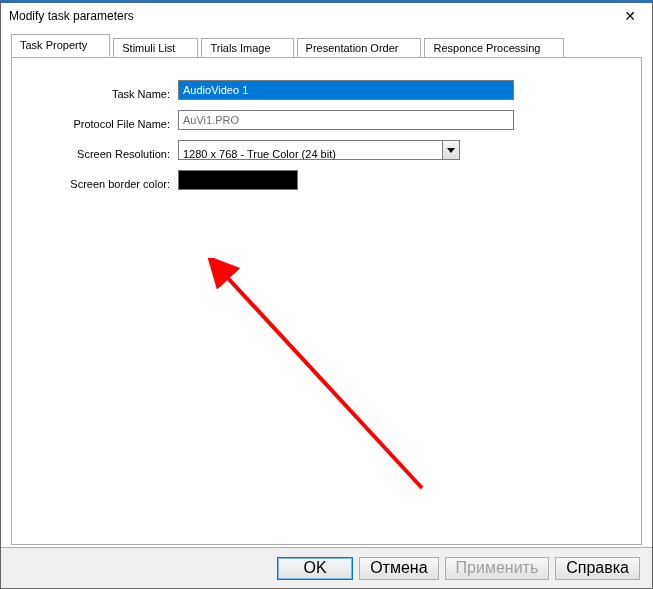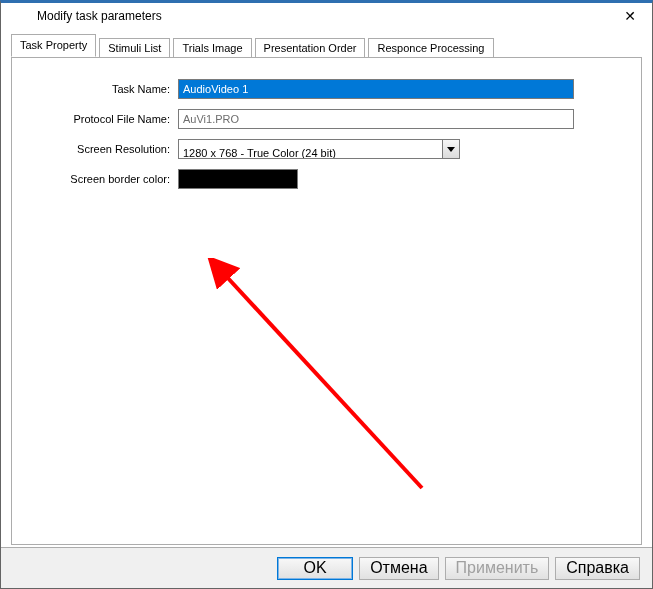--- a/index.html
+++ b/index.html
@@ -25,21 +25,20 @@
     height: 26px;
     display: flex;
     align-items: center;
     padding: 0 2px 0 8px;
     font-size: 12px;
     color: #000;
     background: #fff;
   }
   .titlebar .title {
     flex: 1;
-    margin-left: 28px;
   }
   .close-btn {
     width: 40px;
     height: 24px;
     display: flex;
     align-items: center;
     justify-content: center;
   }
   .close-x { font-size: 14px; line-height: 1; }
   .client {
@@ -50,21 +49,21 @@
     position: relative;
   }
   .tabs {
     display: flex;
     align-items: flex-end;
     height: 22px;
   }
   .tab {
     border: 1px solid #acacac;
     border-bottom: none;
-    padding: 3px 8px 4px 8px;
+    padding: 3px 22px 4px 8px;
     font-size: 11px;
     background: #fff;
     margin-right: 0px;
     position: relative;
     top: 1px;
     cursor: default;
   }
   .tab.active {
     background: #fff;
     border-bottom: 1px solid #fff;
@@ -79,41 +78,41 @@
   .tab-body {
     flex: 1;
     border: 1px solid #acacac;
     background: #fff;
     position: relative;
     padding: 20px 18px;
     box-sizing: border-box;
   }
   .form-row {
     display: flex;
-    align-items: center;
+    align-items: flex-end;
     margin-bottom: 8px;
     height: 22px;
   }
   .form-label {
     width: 140px;
     text-align: right;
     padding-right: 8px;
     font-size: 11px;
     color: #000;
     white-space: nowrap;
   }
   .text-input {
     height: 20px;
     border: 1px solid #7a7a7a;
     padding: 0 4px;
     font-size: 11px;
     font-family: inherit;
     box-sizing: border-box;
   }
-  .text-input.wide { width: 396px; }
+  .text-input.wide { width: 336px; }
   .text-input.selected {
     background: #0078d7;
     color: #fff;
   }
   .text-input.readonly {
     background: #fff;
     color: #6d6d6d;
   }
   .select-wrap {
     display: flex;

